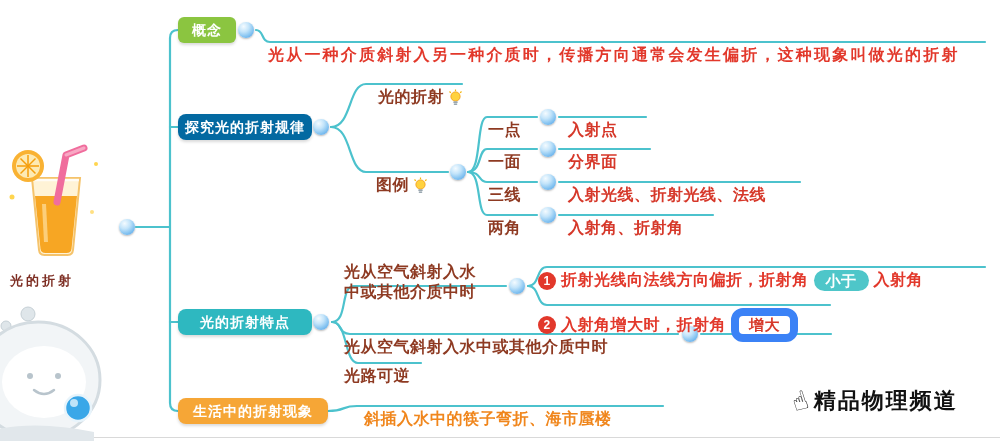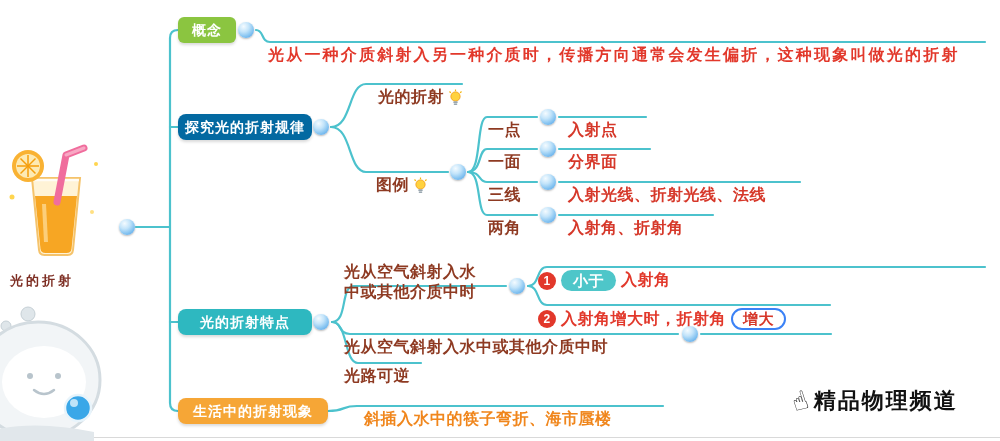--- a/index.html
+++ b/index.html
@@ -21,21 +21,21 @@
   .red{color:#e2382b;}
   .orange-txt{color:#f0861c;}
   .definition{font-size:16px;letter-spacing:2.2px;}
   .wrap2{white-space:normal;width:137px;line-height:20px;}
   .iconrow{display:flex;align-items:center;gap:4px;}
   .featrow{display:flex;align-items:center;gap:5px;}
   .numdot{display:inline-flex;width:18px;height:18px;border-radius:50%;background:#e2382b;color:#fff;
        font-size:12px;font-weight:bold;align-items:center;justify-content:center;flex:0 0 auto;}
   .pill-solid{background:#4ec6c9;color:#fff;border-radius:12px;padding:0 12px;height:21px;line-height:21px;
        font-size:15px;font-weight:bold;}
-  .pill-outline{background:#fff;border:2px solid #3b82f6;color:#d6382a;border-radius:12px;padding:0 10px;
+  .pill-outline{background:#fff;border:8px solid #3b82f6;color:#d6382a;border-radius:12px;padding:0 10px;
        height:18px;line-height:18px;font-size:15px;font-weight:bold;}
   .root-title{position:absolute;left:10px;top:272px;font-size:13px;font-weight:bold;color:#7e2f24;
        letter-spacing:3px;z-index:4;}
   .watermark{position:absolute;left:792px;top:386px;display:flex;align-items:center;gap:6px;z-index:5;}
   .watermark .hand{font-size:26px;color:#111;transform:rotate(-18deg);line-height:1;}
   .watermark .wm-text{font-size:22px;font-weight:bold;color:#111;letter-spacing:2px;text-align:right;}
   .bottom-line{position:absolute;left:0;right:0;bottom:3px;height:1px;background:#d9d9d9;z-index:0;}
   svg.deco{position:absolute;z-index:2;}
 </style>
 </head>
@@ -157,20 +157,21 @@
   <div class="txt val" style="left:568px;top:128px">分界面</div>
   <div class="txt key" style="left:488px;top:161px">三线</div>
   <div class="txt val" style="left:568px;top:161px">入射光线、折射光线、法线</div>
   <div class="txt key" style="left:488px;top:194px">两角</div>
   <div class="txt val" style="left:568px;top:194px">入射角、折射角</div>
 
   <div class="txt key wrap2" style="left:344px;top:238px">光从空气斜射入水中或其他介质中时</div>
 
   <div class="txt red featrow" style="left:538px;top:246px">
     <span class="numdot">1</span>
+    <span>折射光线向法线方向偏折，折射角</span>
     <span class="pill-solid">小于</span>
     <span>入射角</span>
   </div>
 
   <div class="txt red featrow" style="left:538px;top:284px">
     <span class="numdot">2</span>
     <span>入射角增大时，折射角</span>
     <span class="pill-outline">增大</span>
   </div>
 

